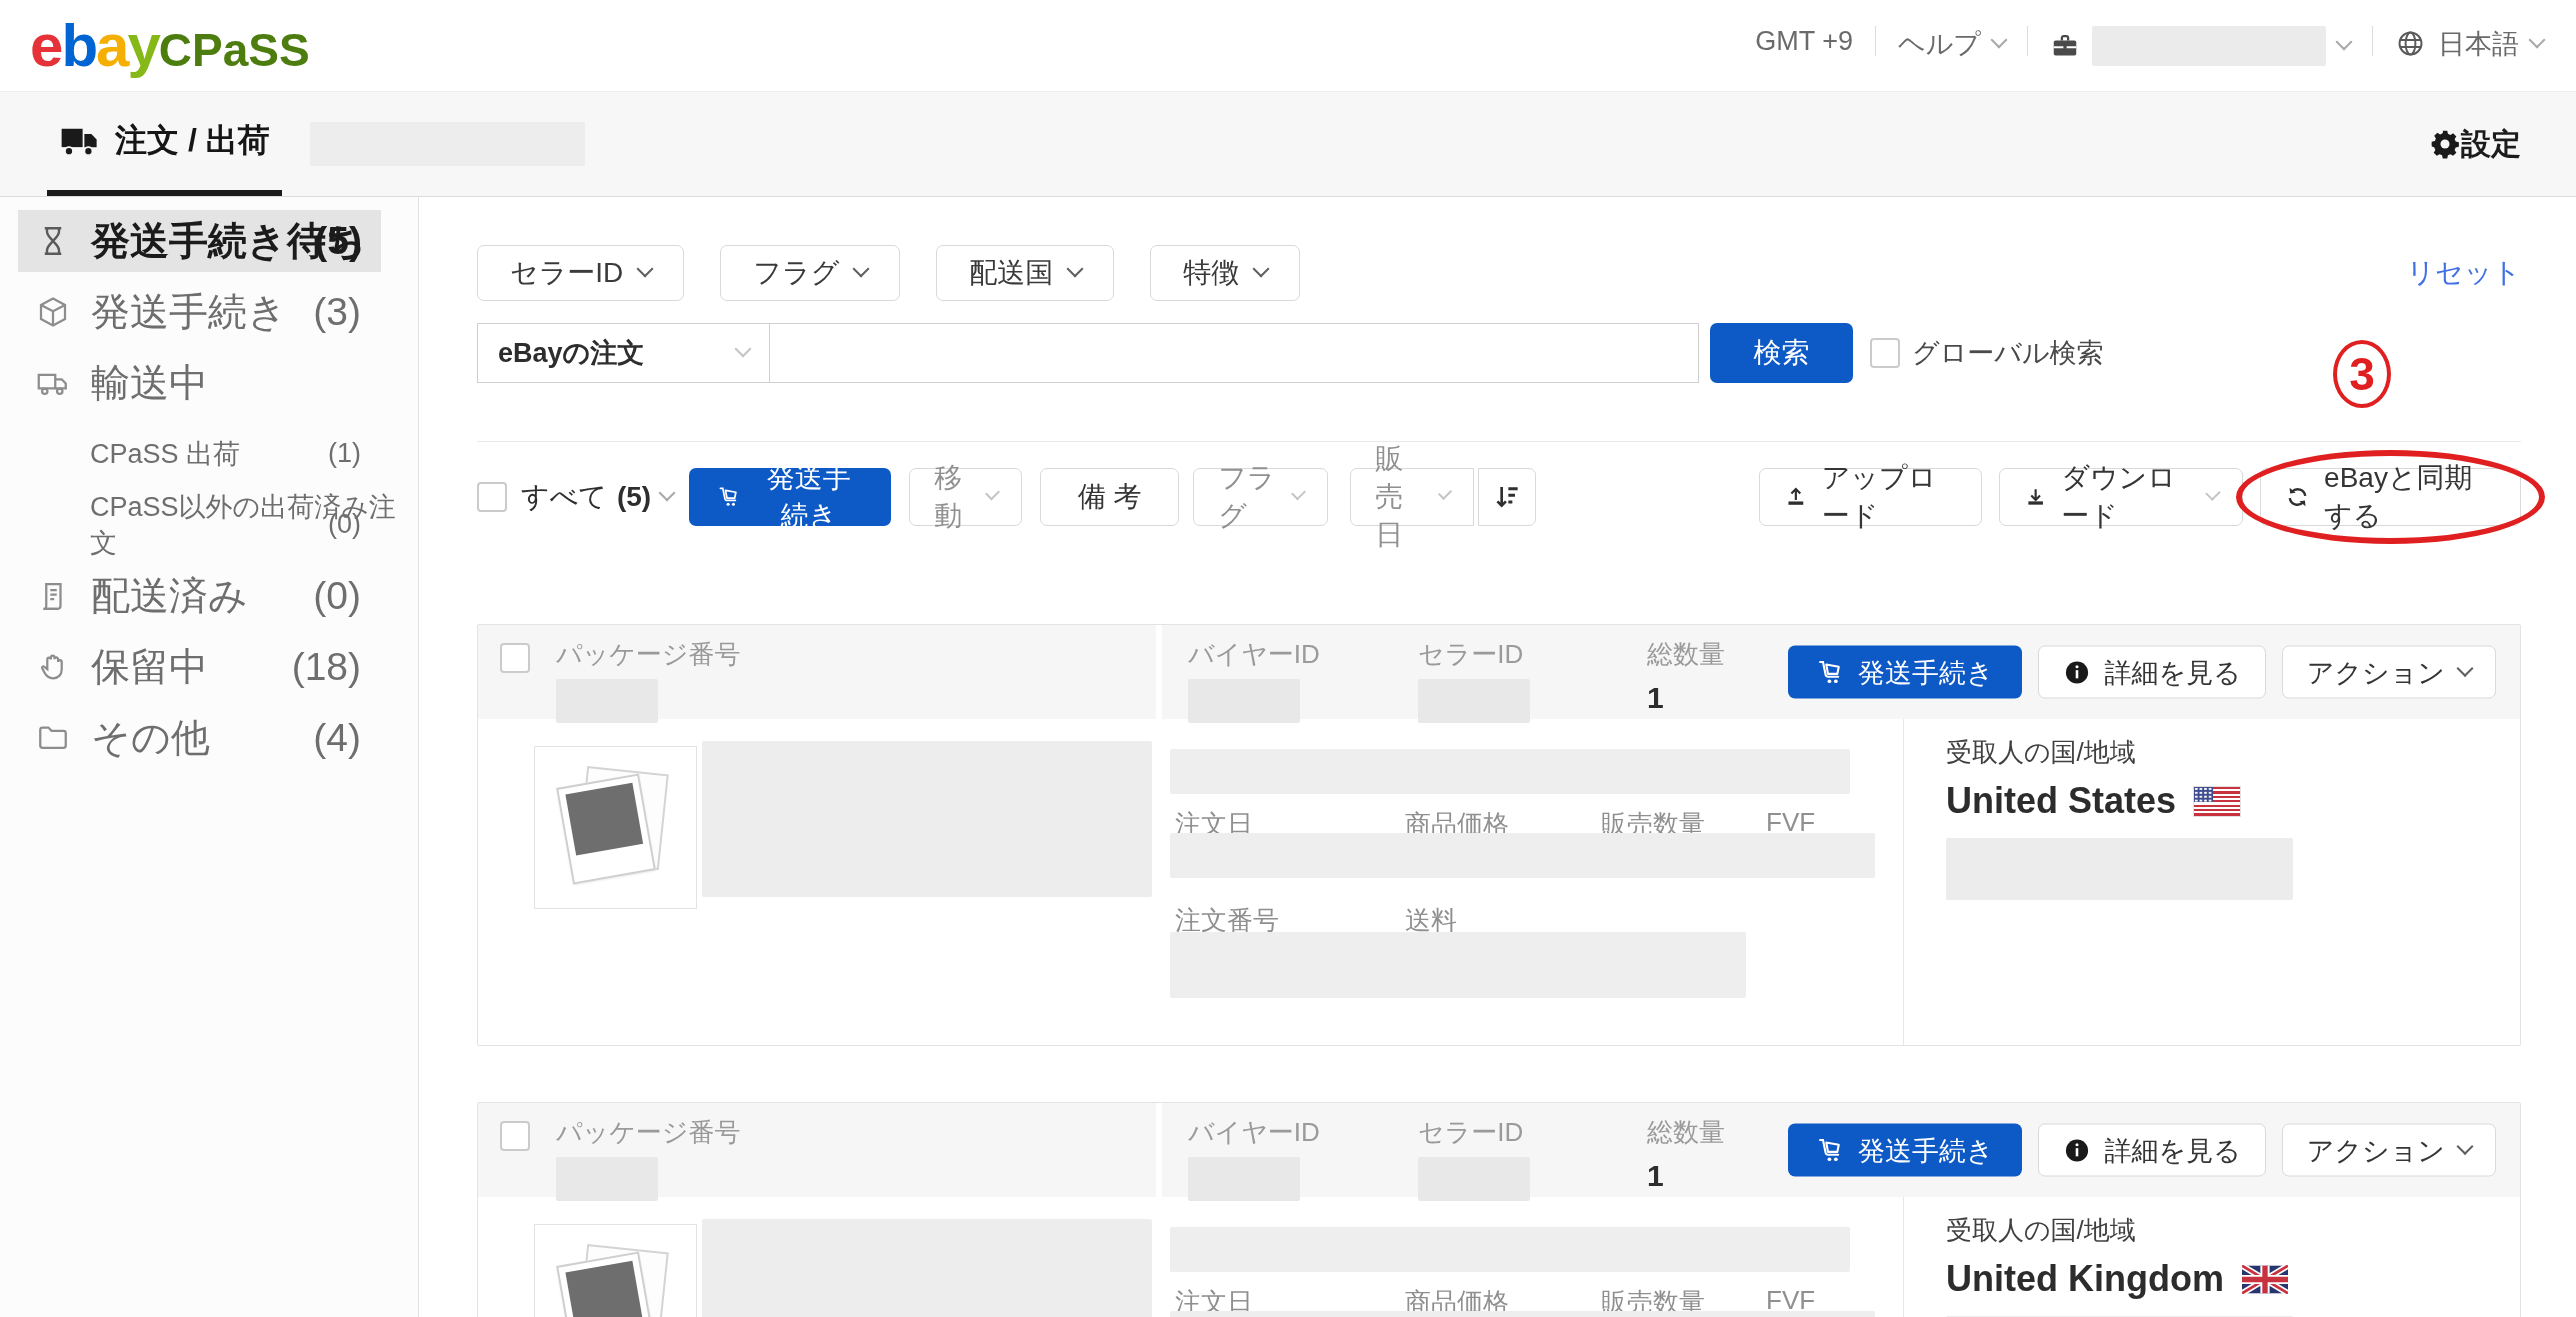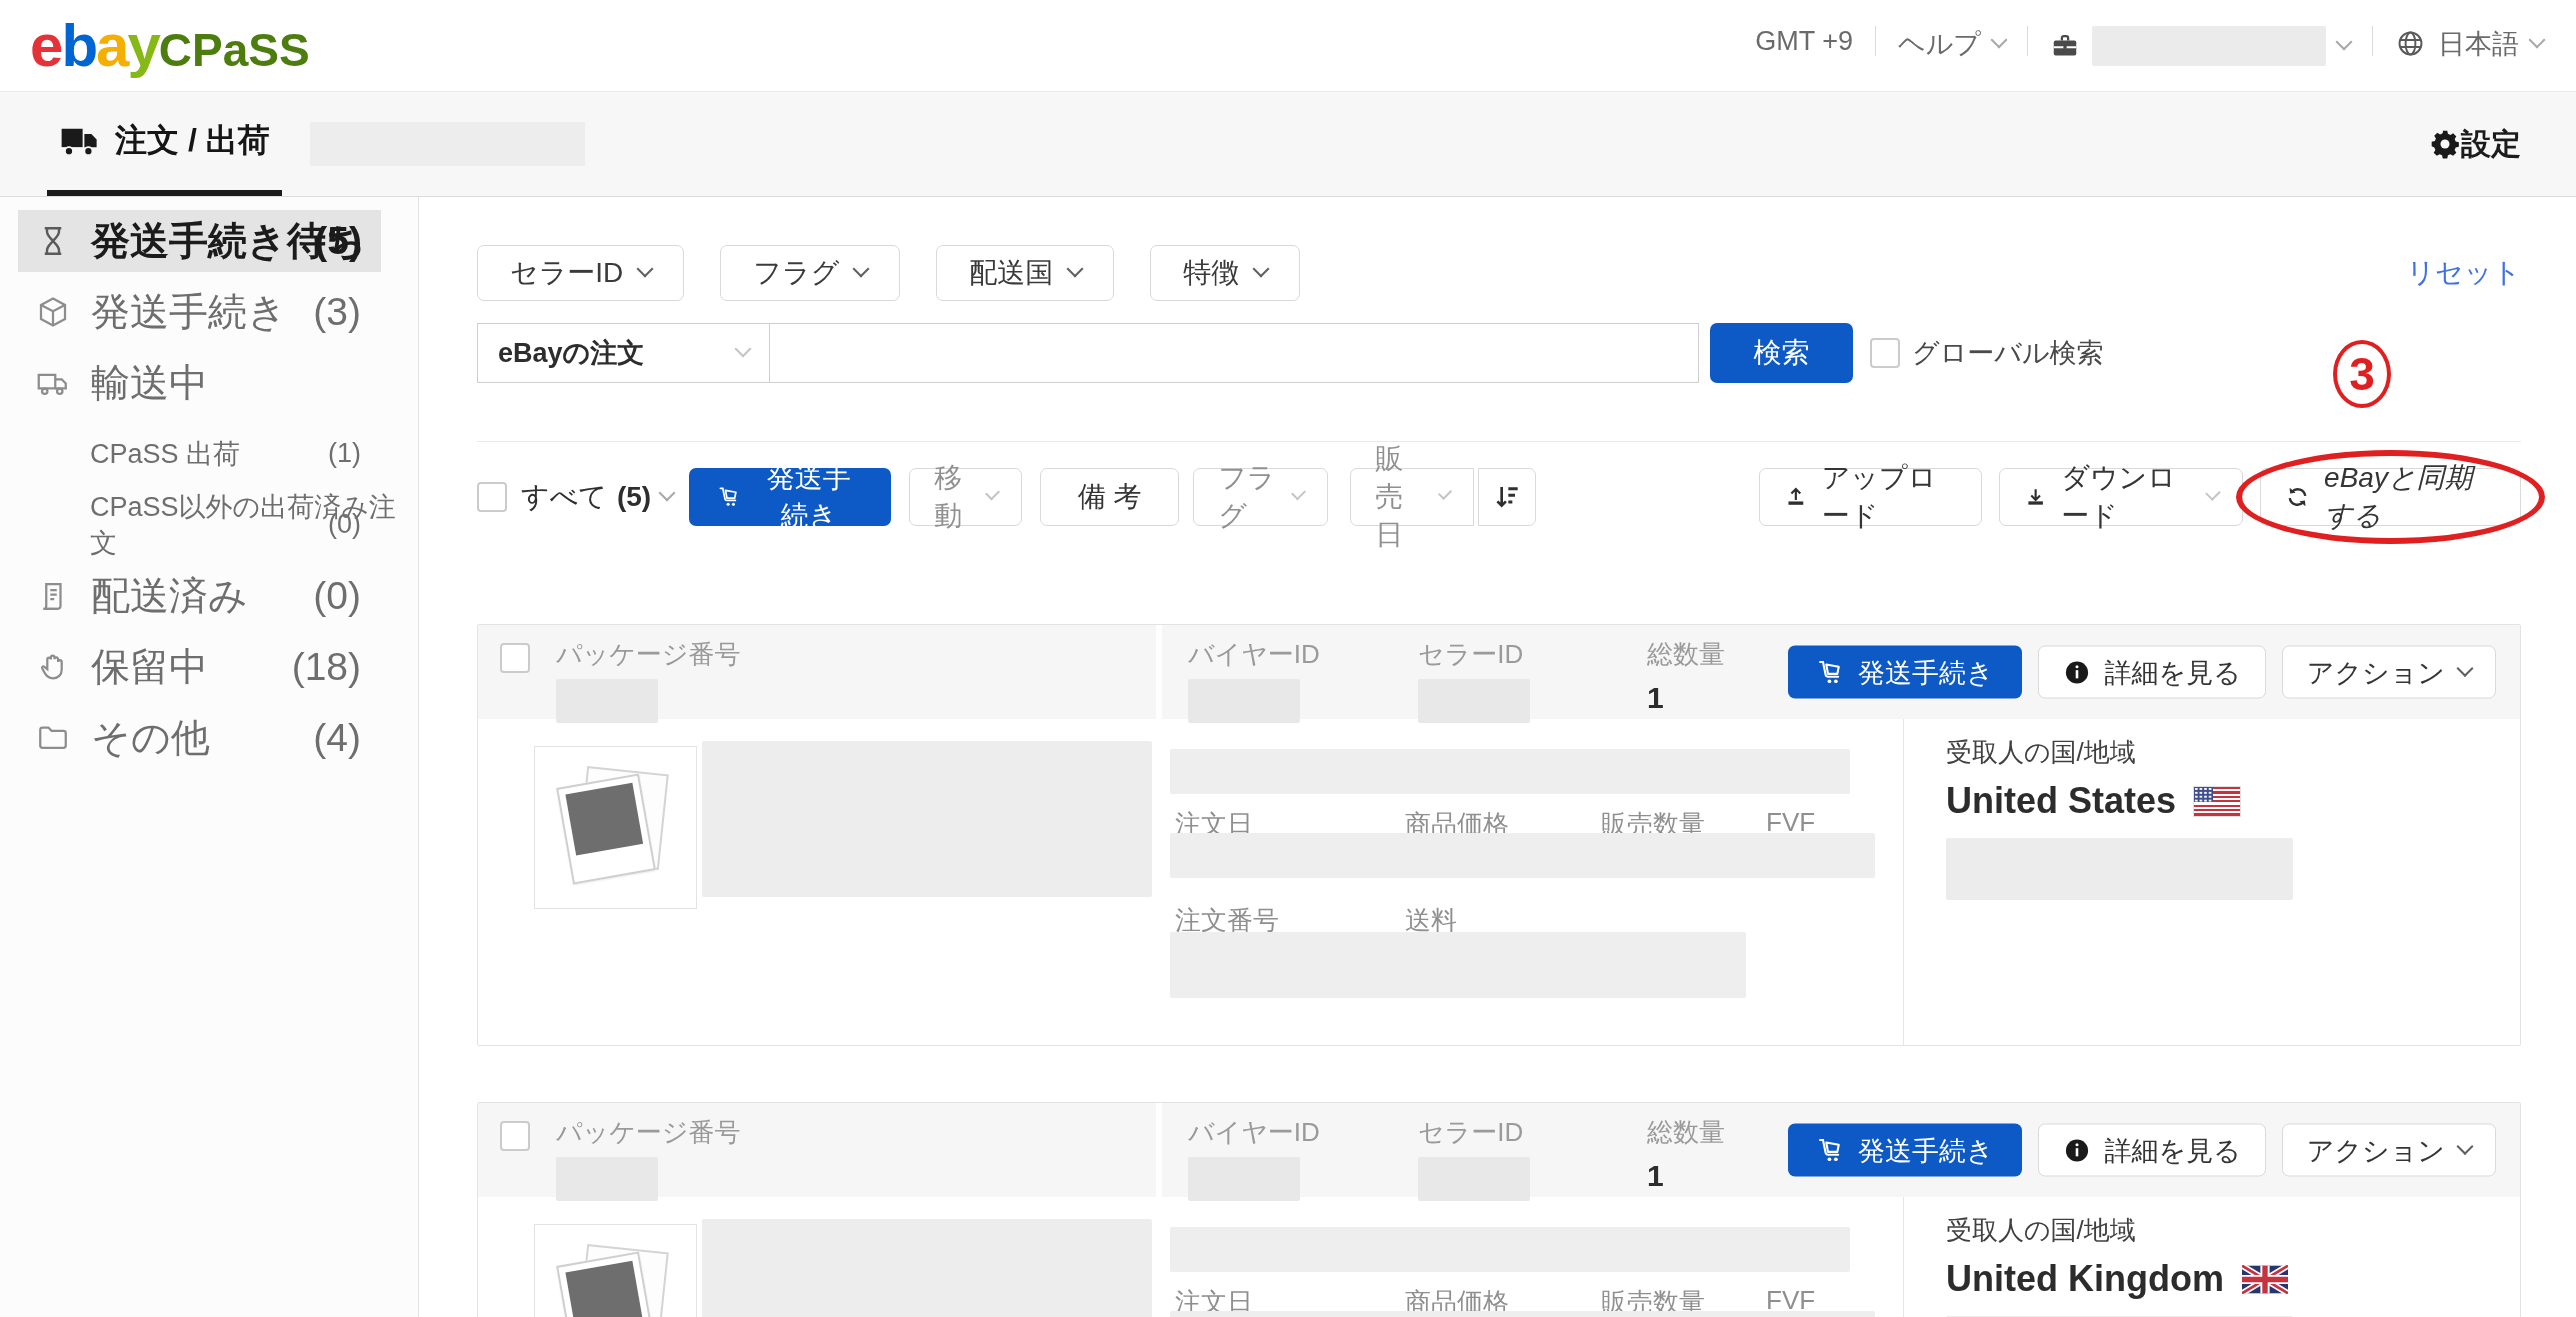--- a/index.html
+++ b/index.html
@@ -330,21 +330,21 @@
           </div>
           <div class="obtn muted" style="width:244px;">
             <svg width="30" height="30" viewBox="0 0 24 24">
               <path d="M12 4v10.5M7.5 10.5L12 15l4.5-4.5" fill="none" stroke="#2f2f2f" stroke-width="2.2"></path>
               <path d="M4.5 16.5h15v3.4h-15z" fill="#2f2f2f"></path>
             </svg>
             <span style="color:#353535;">ダウンロード</span>
             <span class="chev lt"></span>
           </div>
           <div class="sync-wrap">
-            <div class="obtn" style="width:261px;font-style:italic;">
+            <div class="obtn" style="width:261px;">
               <svg width="30" height="30" viewBox="0 0 24 24">
                 <path d="M6.8 6.8A7.4 7.4 0 0 1 19.4 11" fill="none" stroke="#2f2f2f" stroke-width="2.3"></path>
                 <path d="M4.4 3.2l.5 5.4 5.3-.6z" fill="#2f2f2f"></path>
                 <path d="M17.2 17.2A7.4 7.4 0 0 1 4.6 13" fill="none" stroke="#2f2f2f" stroke-width="2.3"></path>
                 <path d="M19.6 20.8l-.5-5.4-5.3.6z" fill="#2f2f2f"></path>
               </svg>
               <span>eBayと同期する</span>
             </div>
             <div class="sync-ellipse"></div>
             <div class="ann-badge">

